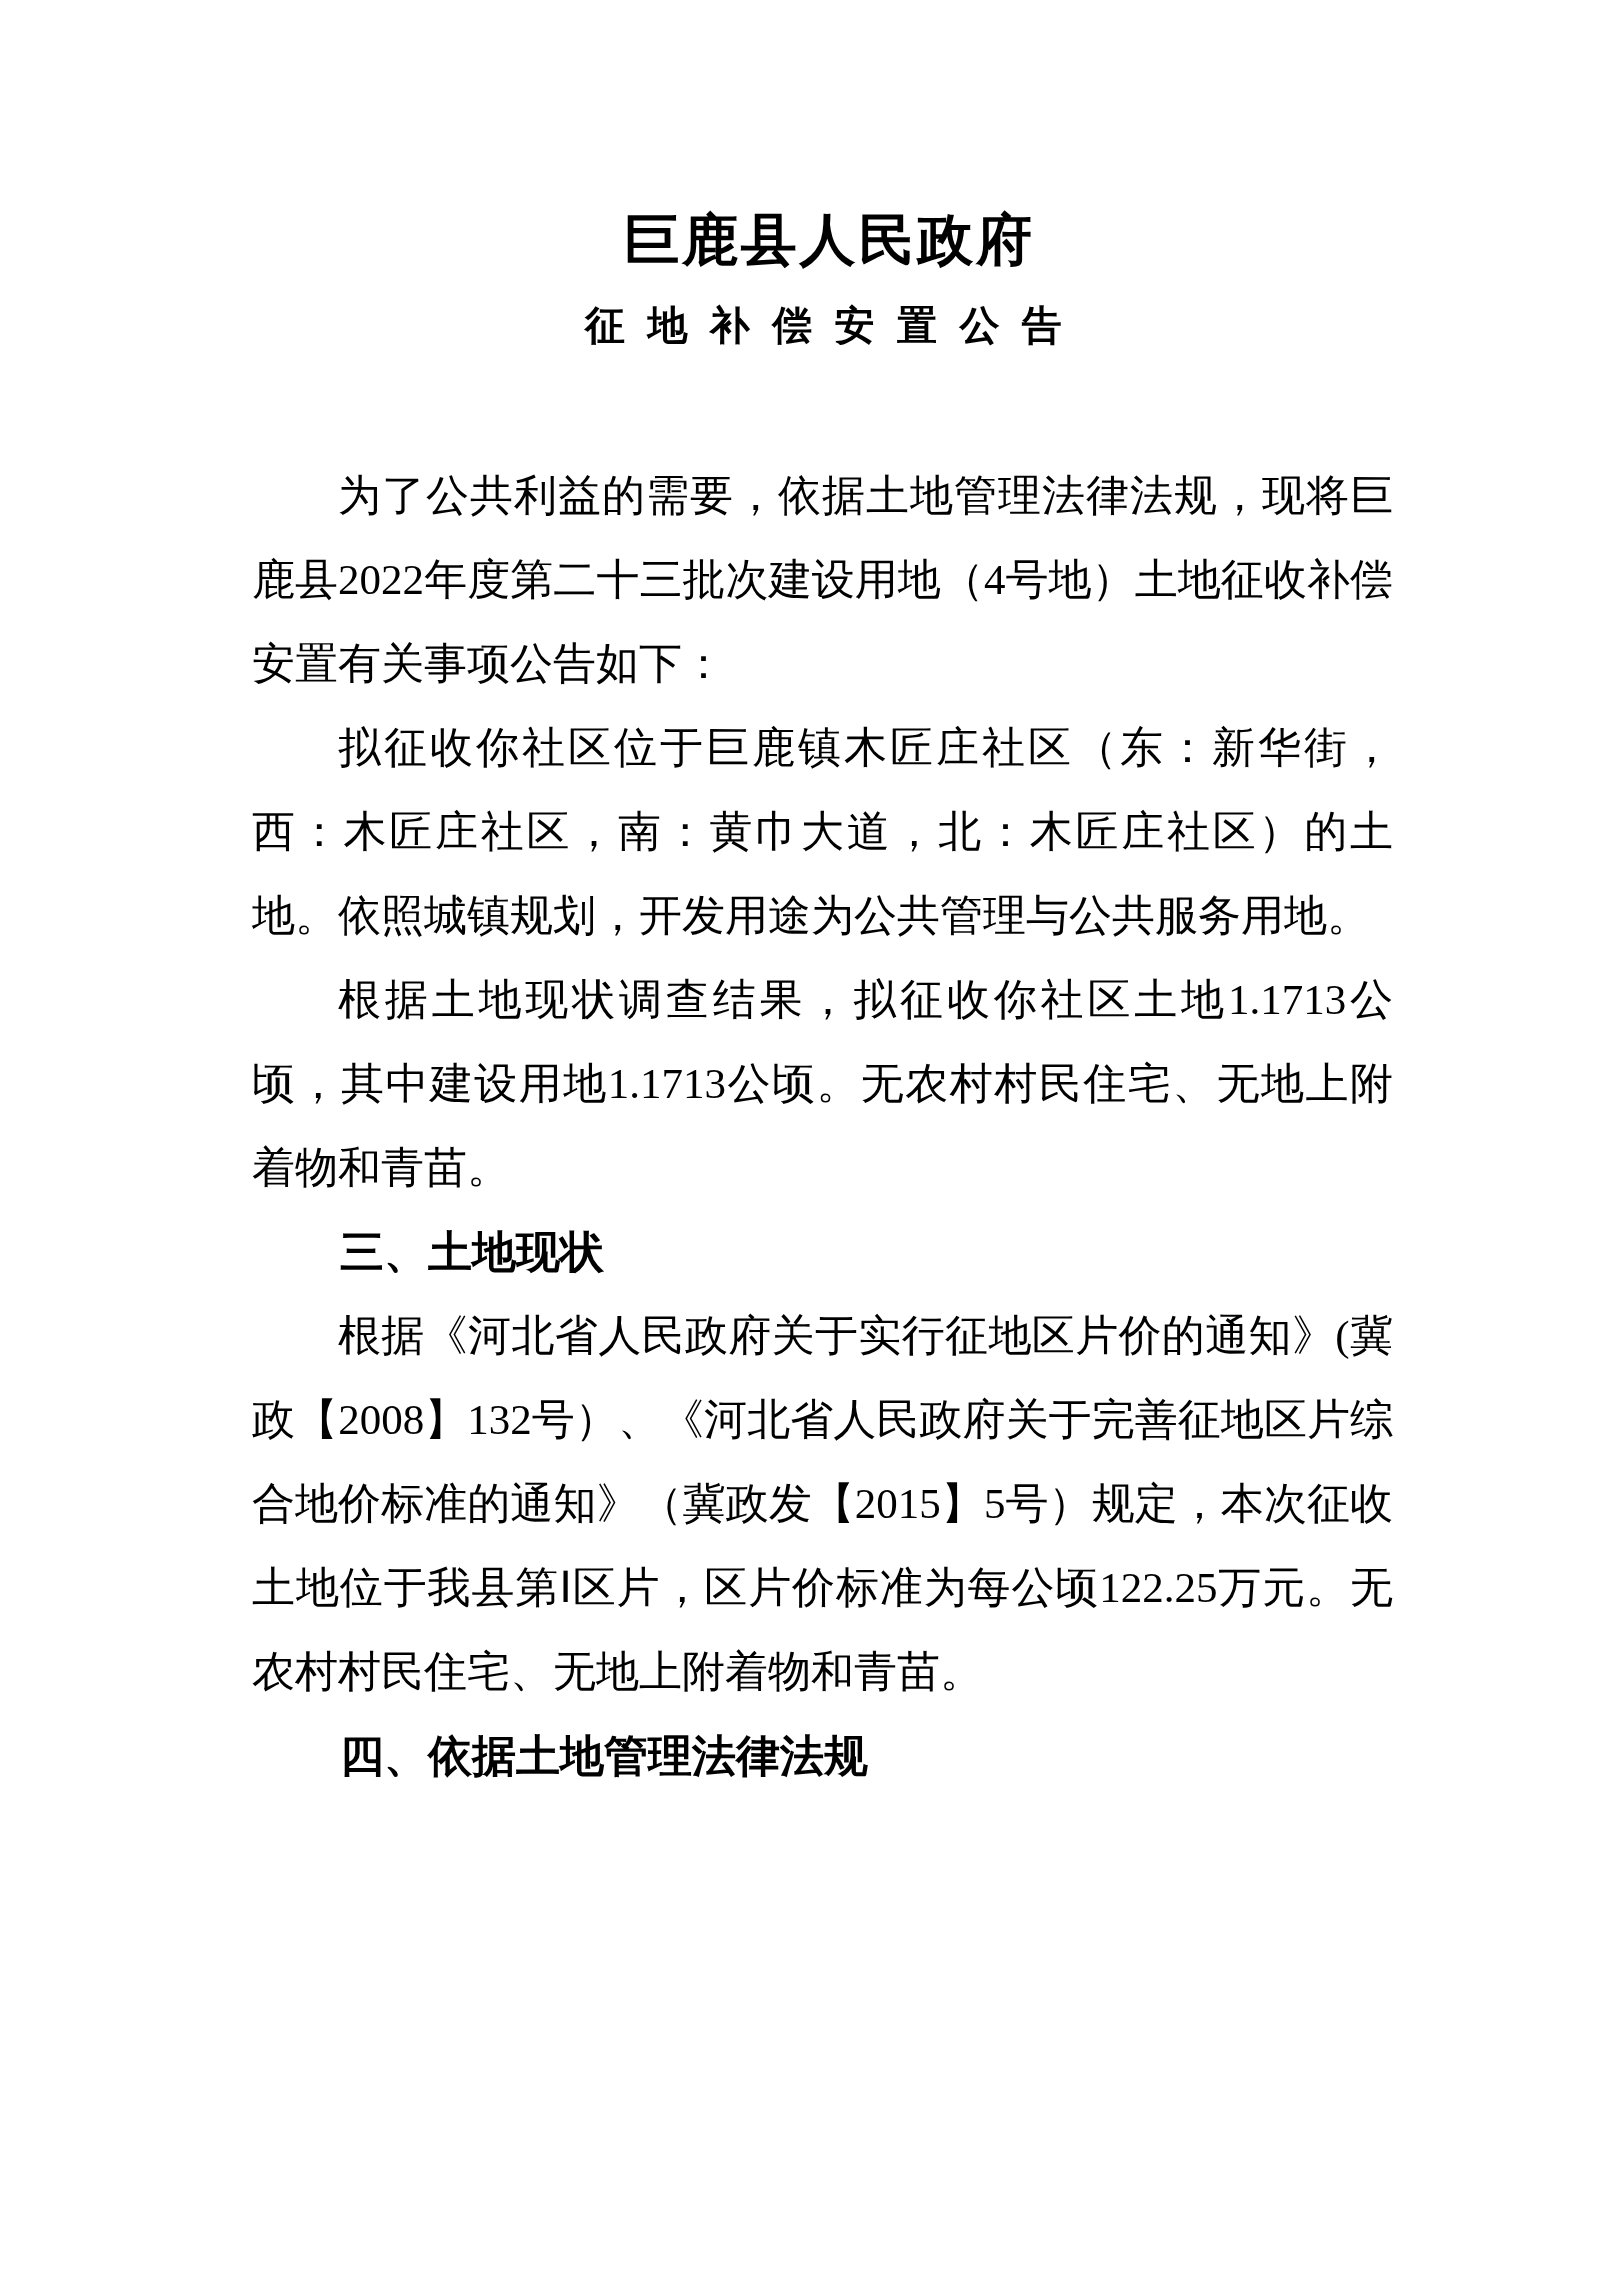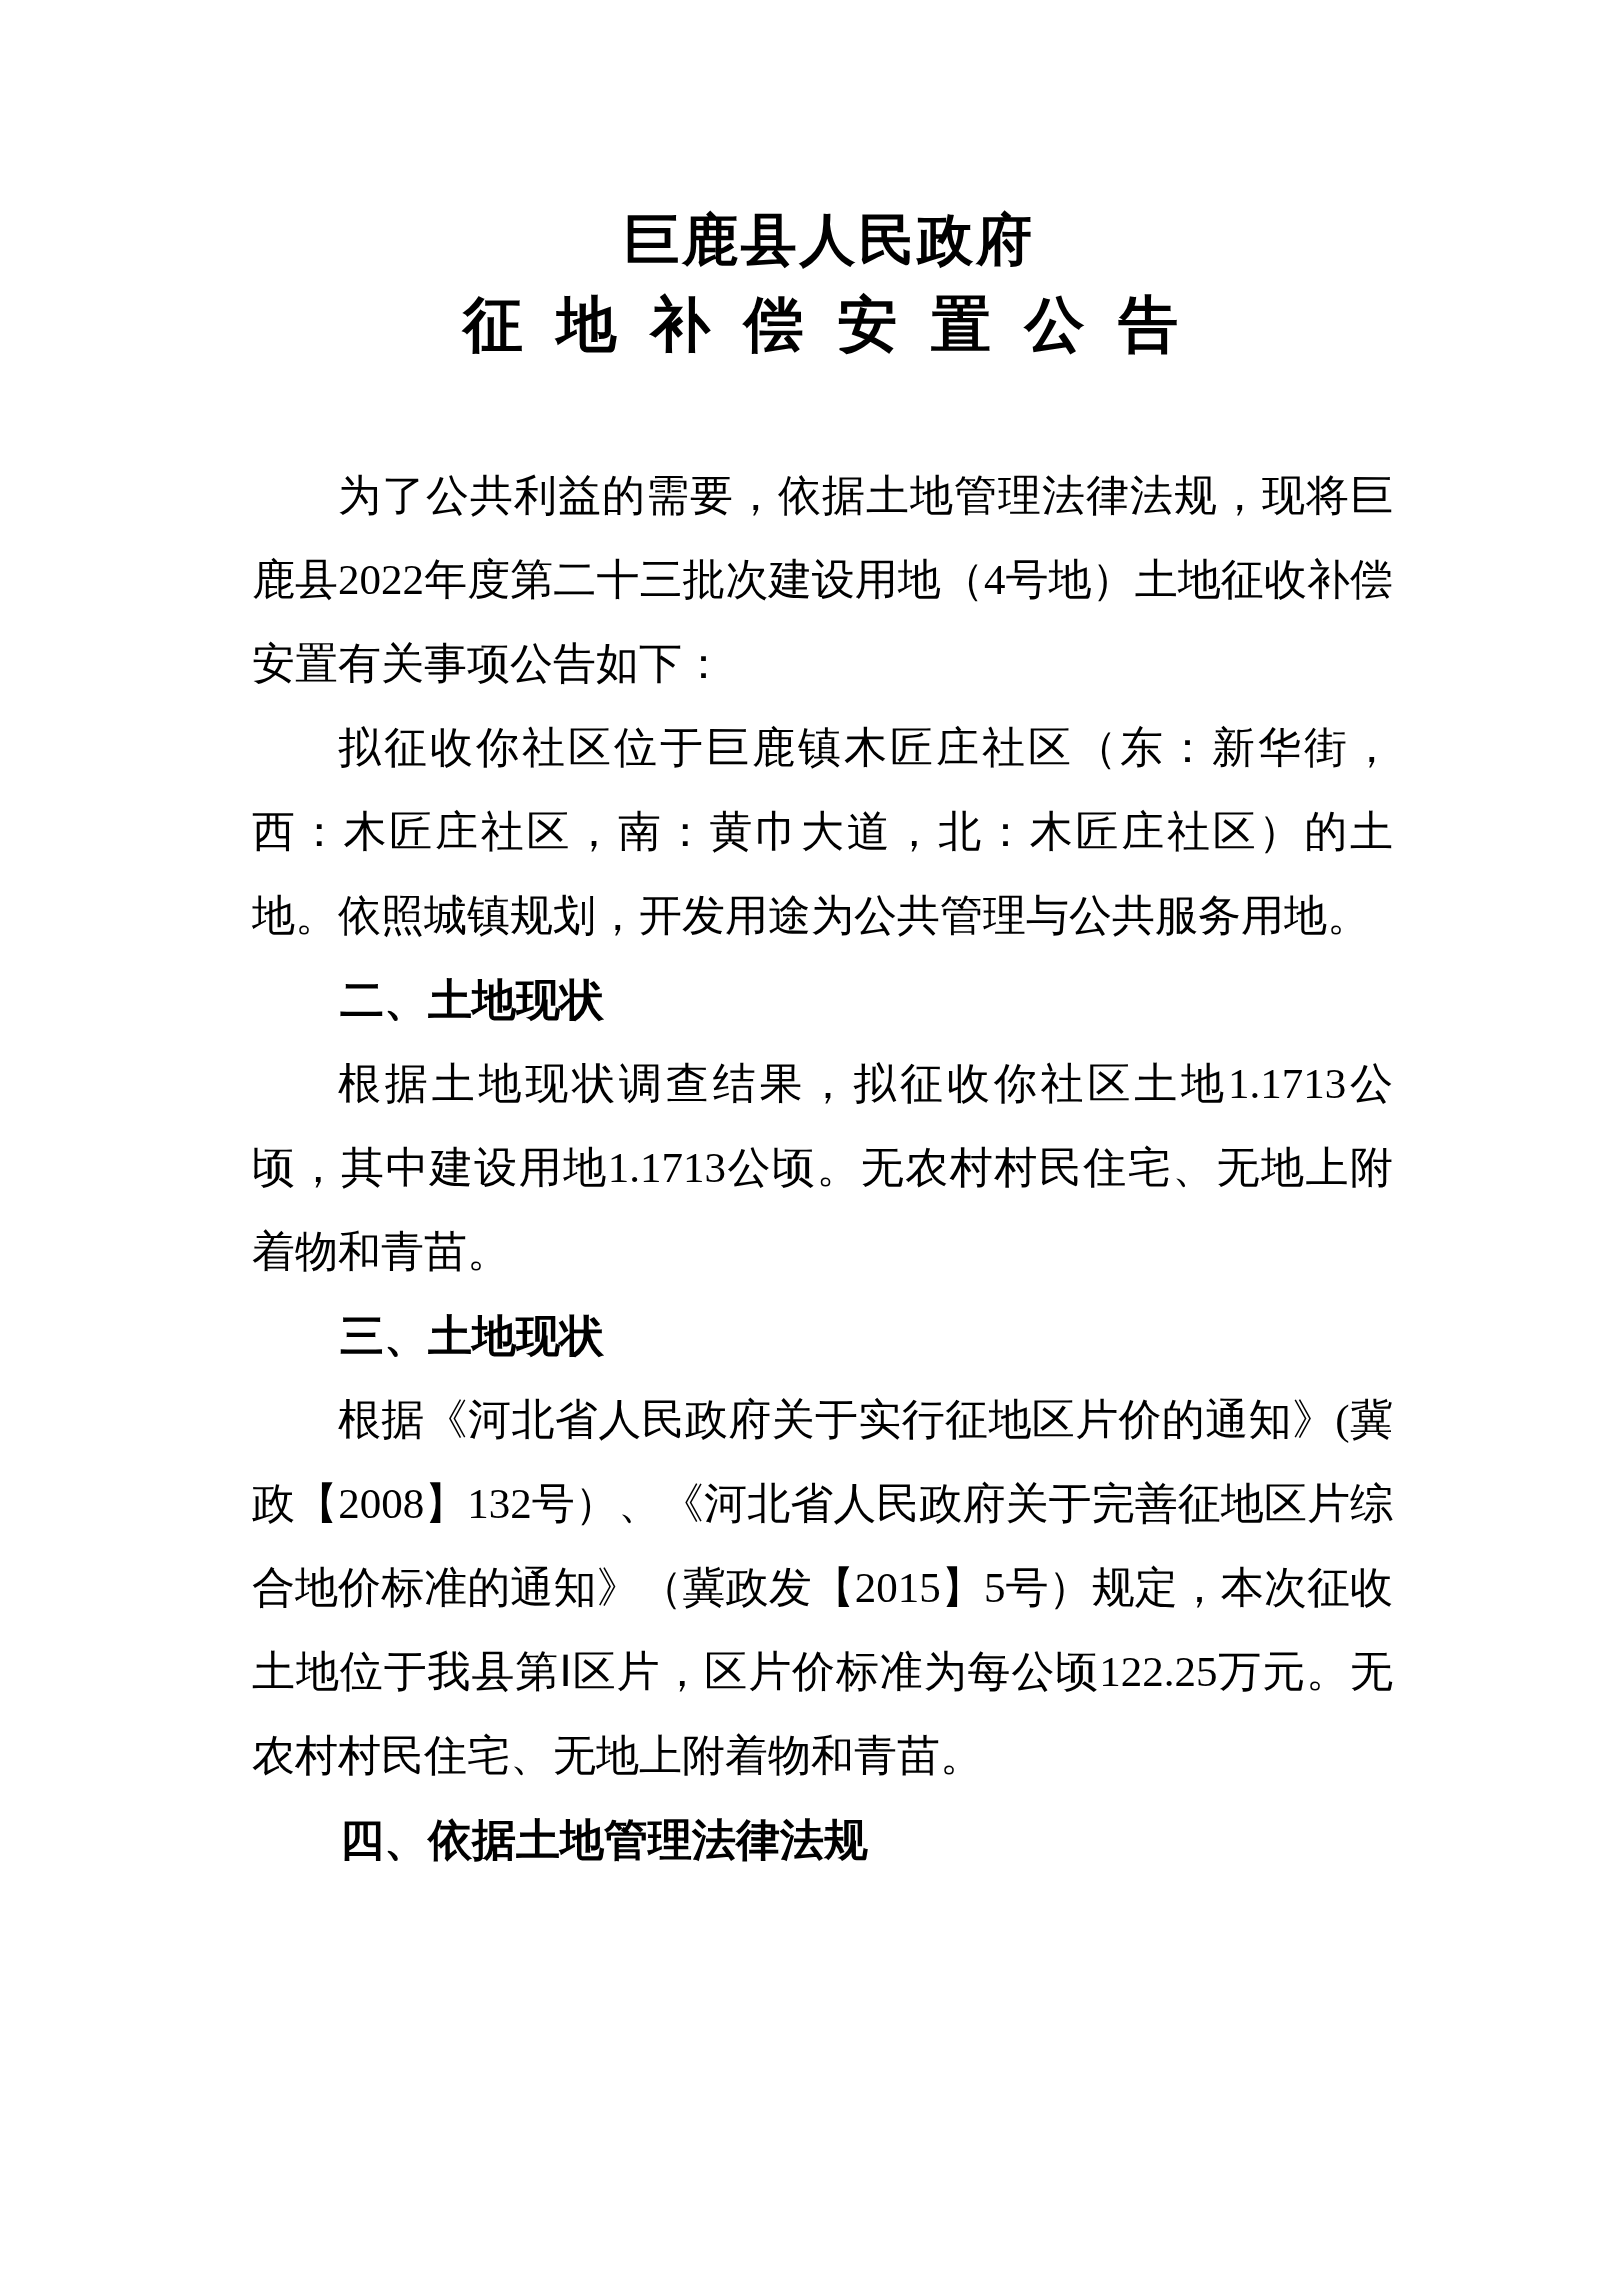--- a/index.html
+++ b/index.html
@@ -23,21 +23,21 @@
     color: #000000;
     padding-left: 35px;
   }
   .title-line1 {
     font-size: 56px;
     line-height: 85px;
     letter-spacing: 0.05em;
     font-family: "Liberation Serif", serif;
   }
   .title-line2 {
-    font-size: 60px;
+    font-size: 40px;
     line-height: 85px;
     letter-spacing: 0.56em;
     text-indent: 0.28em; 
     font-family: "Liberation Serif", serif;
     white-space: nowrap;
   }
 
   
   .doc-body {
     margin-top: 86px;
@@ -75,21 +75,20 @@
 <div class="page">
   <div class="doc-title">
     <div class="title-line1">巨鹿县人民政府</div>
     <div class="title-line2">征地补偿安置公告</div>
   </div>
 
   <div class="doc-body">
     <div id="paragraphs">
         <p class="para">为了公共利益的需要，依据土地管理法律法规，现将巨鹿县2022年度第二十三批次建设用地（4号地）土地征收补偿安置有关事项公告如下：</p>
         <p class="para">拟征收你社区位于巨鹿镇木匠庄社区（东：新华街，西：木匠庄社区，南：黄巾大道，北：木匠庄社区）的土地。依照城镇规划，开发用途为公共管理与公共服务用地。</p>
-        <p class="heading">二、土地现状</p>
         <p class="para">根据土地现状调查结果，拟征收你社区土地1.1713公顷，其中建设用地1.1713公顷。无农村村民住宅、无地上附着物和青苗。</p>
         <p class="heading">三、土地现状</p>
         <p class="para">根据《河北省人民政府关于实行征地区片价的通知》(冀政【2008】132号）、《河北省人民政府关于完善征地区片综合地价标准的通知》（冀政发【2015】5号）规定，本次征收土地位于我县第Ⅰ区片，区片价标准为每公顷122.25万元。无农村村民住宅、无地上附着物和青苗。</p>
         <p class="heading">四、依据土地管理法律法规</p>
       </div>
   </div>
 </div>
 
 
 </body></html>

